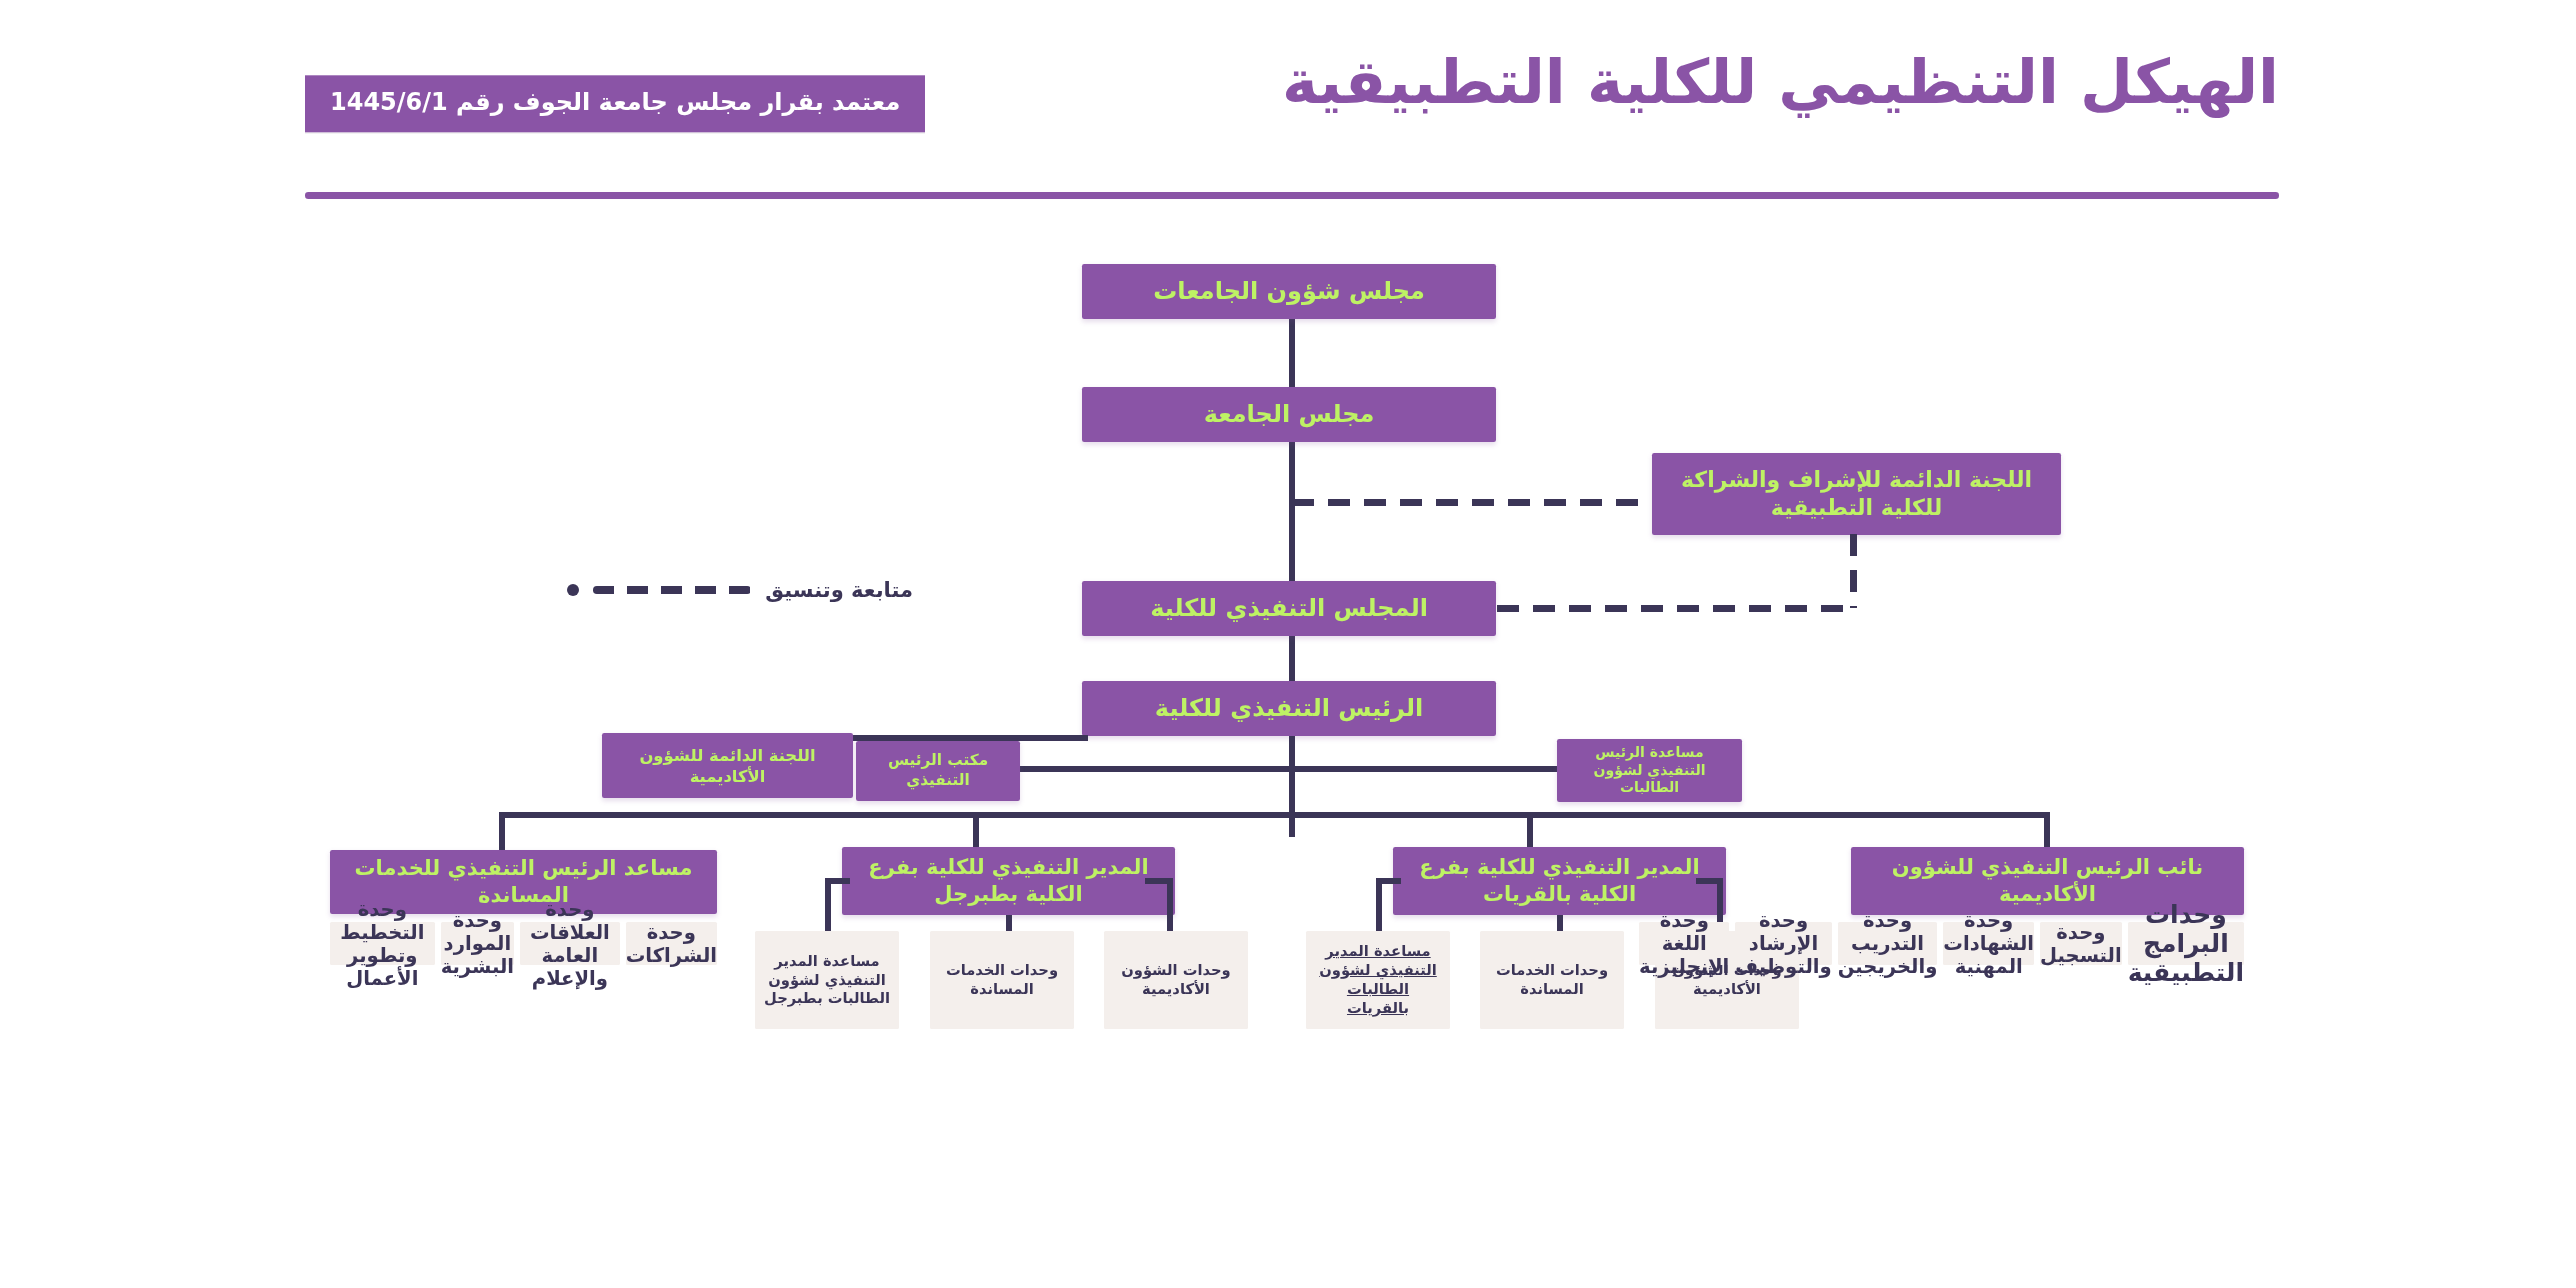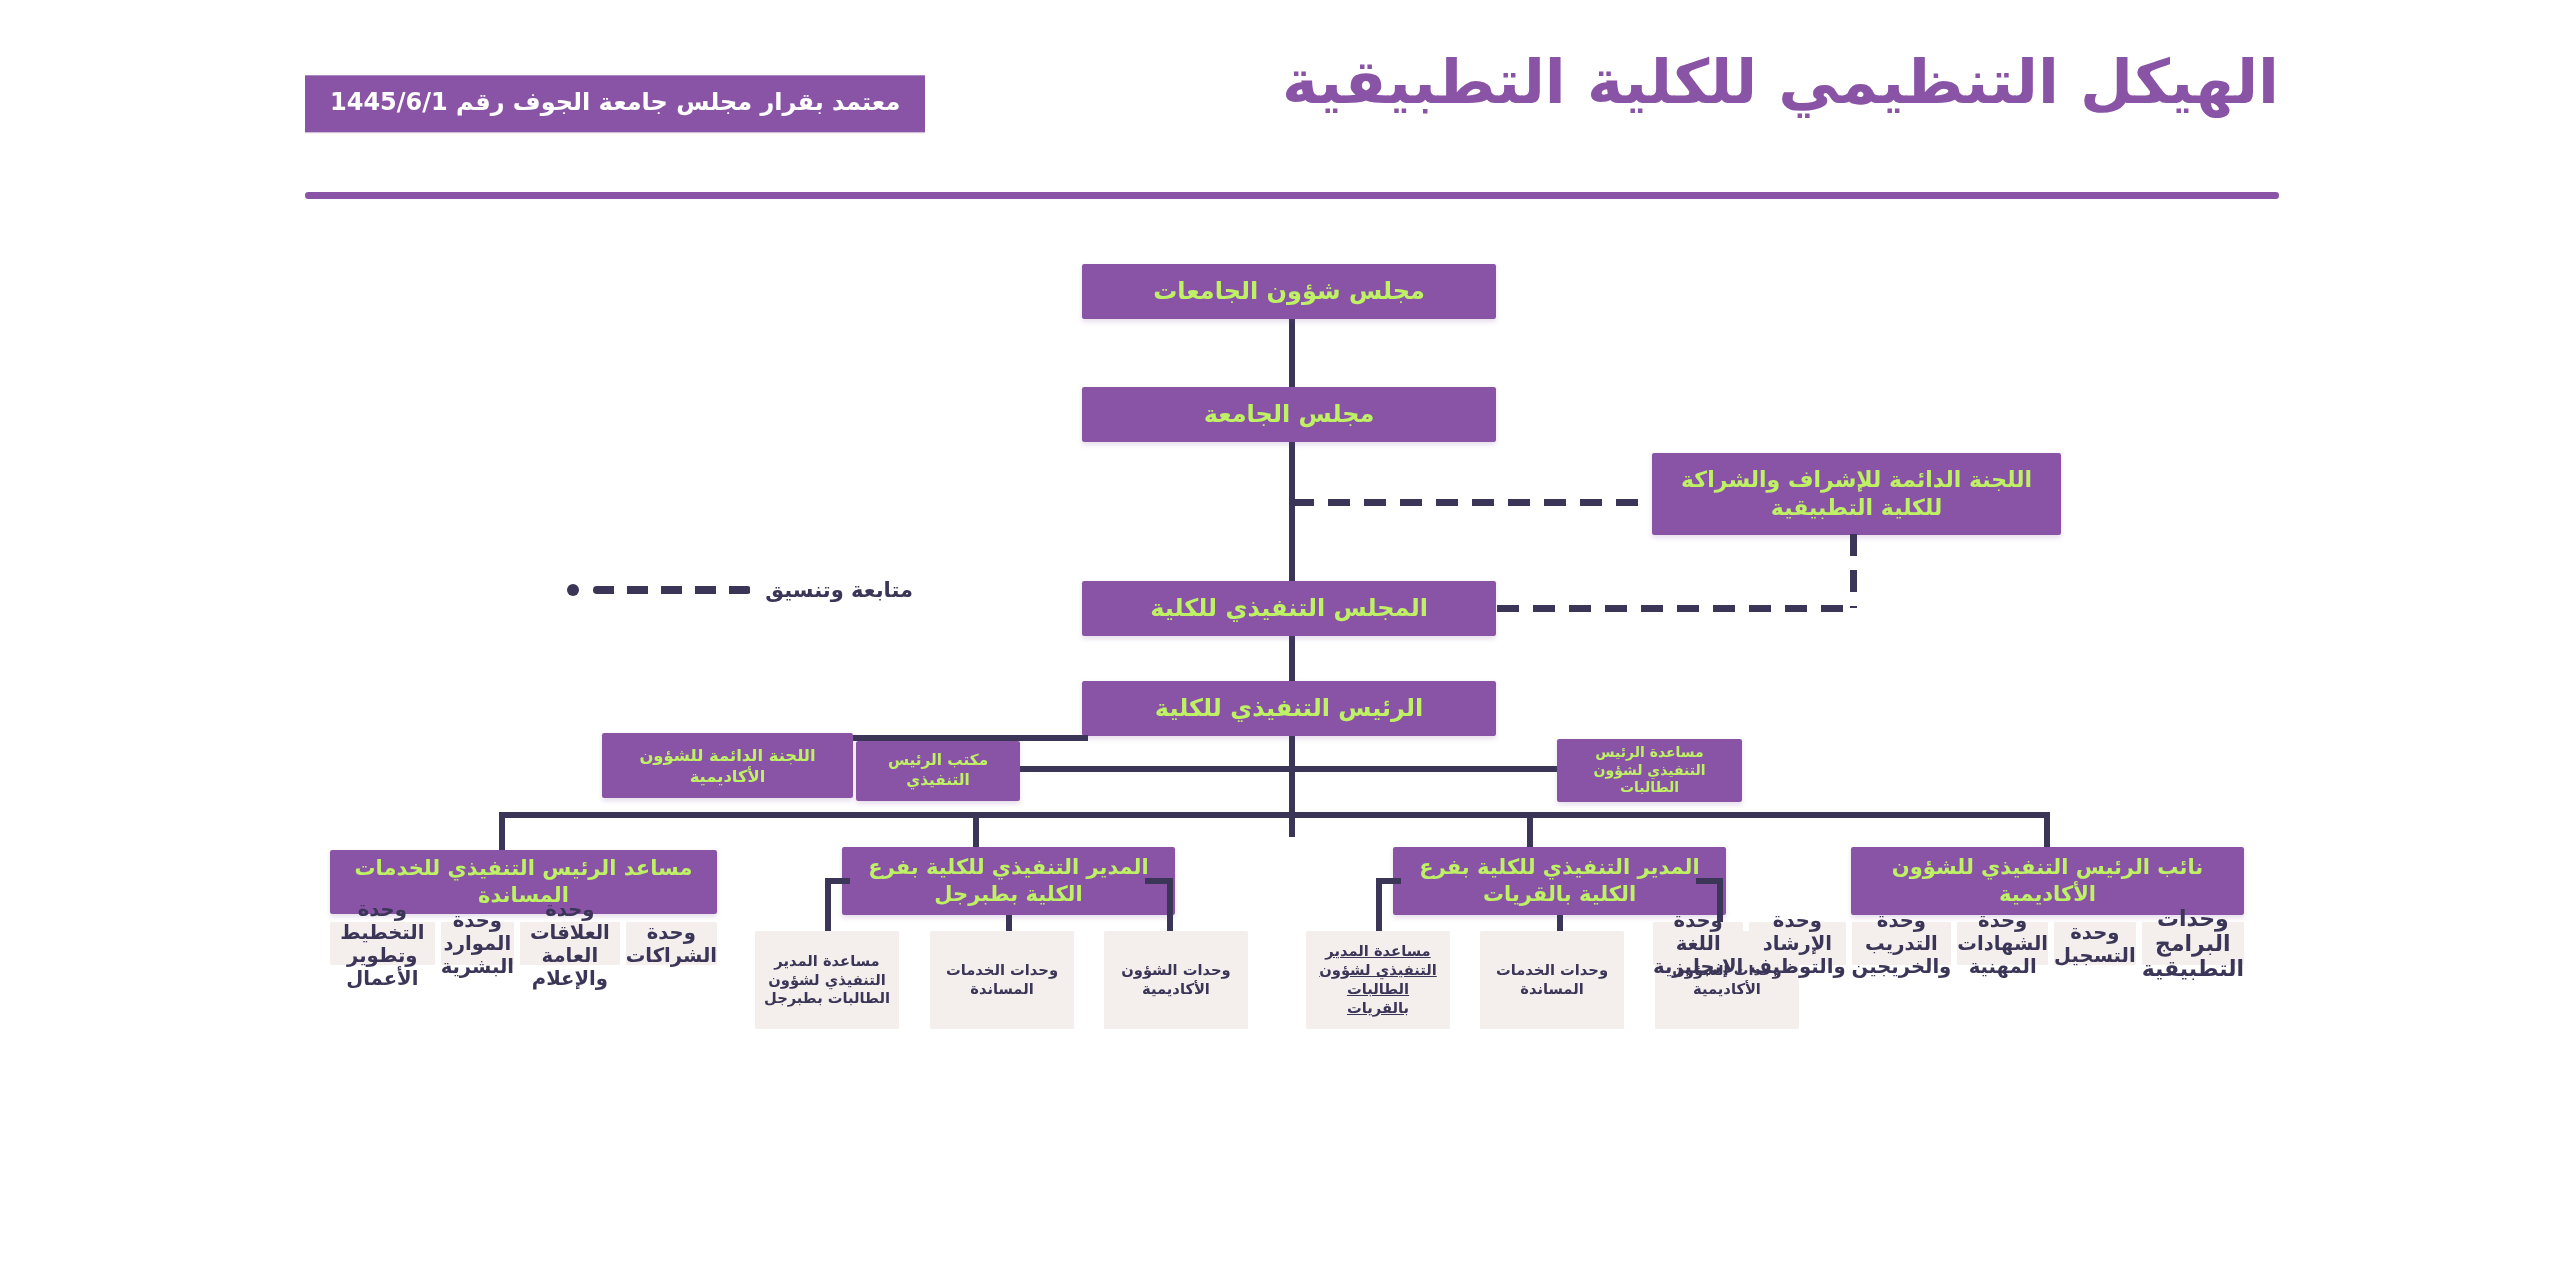--- a/index.html
+++ b/index.html
@@ -208,21 +208,21 @@
     <span>وحدات الخدمات المساندة</span>
   </div>
   <div class="box light" style="left:1655px;top:931px;width:144px;height:98px;font-size:14.7px;">
     <span>وحدات الشؤون الأكاديمية</span>
   </div>
 
   <div class="box purple" style="left:1851px;top:847px;width:393px;height:68px;font-size:21px;">
     <span>نائب الرئيس التنفيذي للشؤون الأكاديمية</span>
   </div>
   <div class="unit-list" style="left:1851px;top:922px;width:393px;">
-    <div class="unit" style="height:43px;font-size:22px;">وحدات البرامج التطبيقية</div>
+    <div class="unit" style="height:43px;font-size:25px;">وحدات البرامج التطبيقية</div>
     <div class="unit" style="height:43px;font-size:19.6px;">وحدة التسجيل</div>
     <div class="unit" style="height:43px;font-size:19.6px;">وحدة الشهادات المهنية</div>
     <div class="unit" style="height:43px;font-size:19.6px;">وحدة التدريب والخريجين</div>
     <div class="unit" style="height:43px;font-size:19.6px;">وحدة الإرشاد والتوظيف</div>
     <div class="unit" style="height:43px;font-size:19.6px;">وحدة اللغة الإنجليزية</div>
   </div>
 
 </div>
 
 

